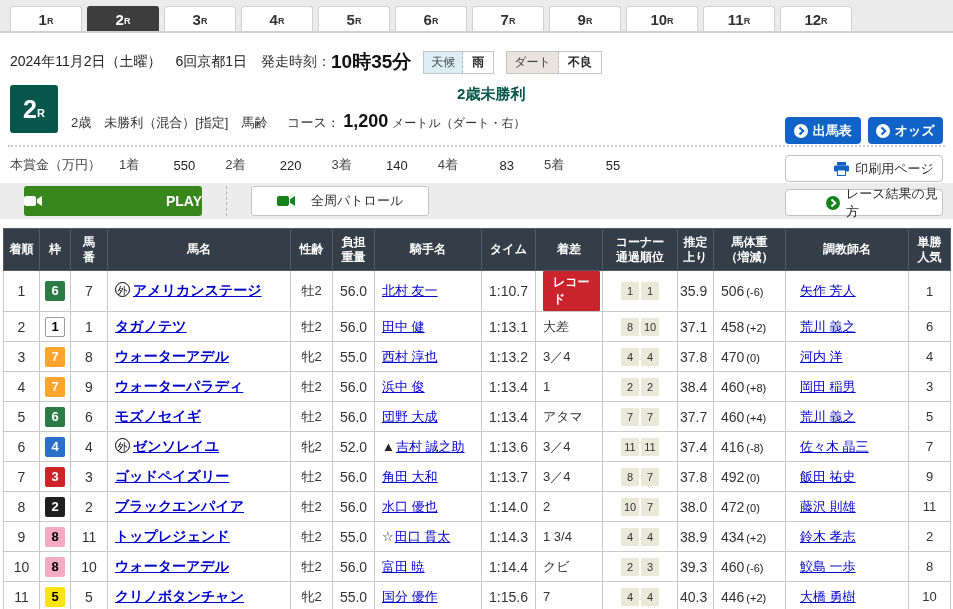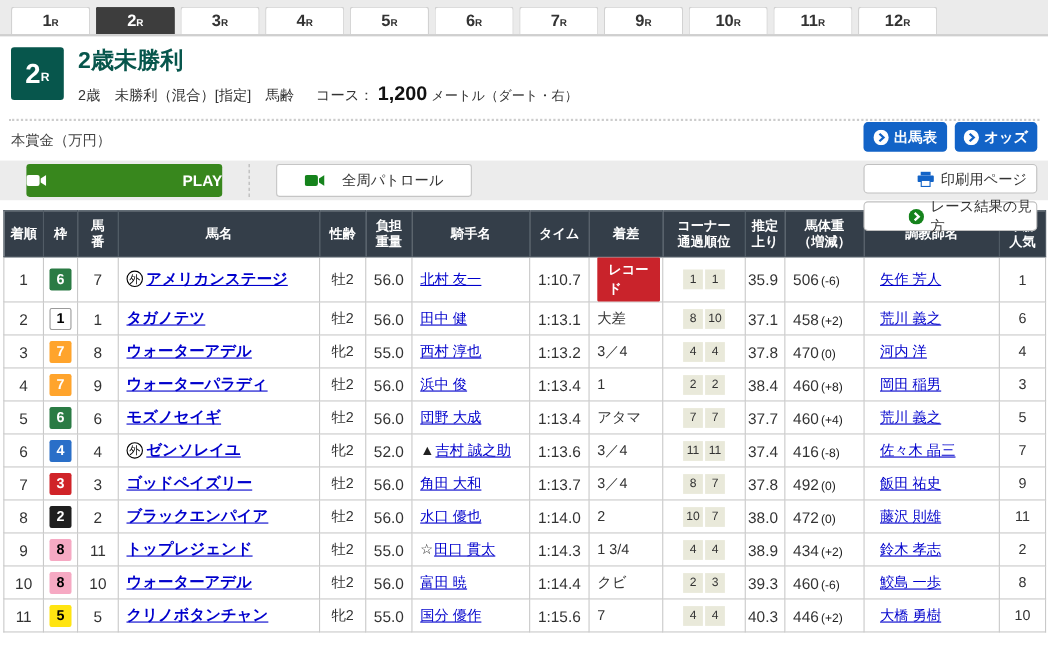--- a/index.html
+++ b/index.html
@@ -30,21 +30,21 @@
   .wbadge.weather .lbl { background:#dcedf6; }
   .wbadge.track .lbl { background:#e9e5de; }
   .wbadge .val { padding:0 9px; font-weight:bold; color:#222; }
 
   .race-block { display:flex; margin:10px 0 0 2px; }
   .race-num-badge { width:48px; height:48px; background:#07564c; border-radius:3px; color:#fff;
     display:flex; align-items:center; justify-content:center; flex:none; }
   .race-num-badge .rnum { font-size:25px; font-weight:bold; }
   .race-num-badge .rsuf { font-size:11px; font-weight:bold; margin-top:8px; }
   .race-text { margin-left:13px; }
-  .race-title { font-size:21px; font-weight:bold; color:#07564c; line-height:1.1; margin-top:1px; }
+  .race-title { font-size:15px; font-weight:bold; color:#07564c; line-height:1.1; margin-top:1px;text-align:right; }
   .race-cond { font-size:13px; color:#333; margin-top:8px; }
   .course-label { margin-left:16px; }
   .course-value { font-size:18px; font-weight:bold; color:#111; }
   .course-unit { font-size:12px; }
 
   .dotted-sep { border:none; border-top:2px dotted #ccc; margin:12px 0 0 0; }
 
   .prize-row { display:flex; align-items:center; margin:9px 0 0 2px; font-size:13px; }
   .prize-label { color:#444; margin-right:18px; }
   .prize-items { display:flex; align-items:center; }
@@ -157,20 +157,33 @@
       <span class="tsuf">R</span>
     </div>
     <div class="tab">
       <span class="tnum">12</span>
       <span class="tsuf">R</span>
     </div>
   </div>
 
 <div class="header-wrap">
 
+  <div class="date-row">
+    <span class="date-text">2024年11月2日（土曜）　6回京都1日</span>
+    <span class="start-label">発走時刻：</span>
+    <span class="start-time">10時35分</span>
+    <span class="wbadge weather">
+      <span class="lbl">天候</span>
+      <span class="val">雨</span>
+    </span>
+    <span class="wbadge track">
+      <span class="lbl">ダート</span>
+      <span class="val">不良</span>
+    </span>
+  </div>
 
   <div class="race-block">
     <div class="race-num-badge">
       <span class="rnum">2</span>
       <span class="rsuf">R</span>
     </div>
     <div class="race-text">
       <div class="race-title">2歳未勝利</div>
       <div class="race-cond">
         <span>2歳　未勝利（混合）[指定]　馬齢</span>
@@ -178,20 +191,32 @@
         <span class="course-value">1,200</span>
         <span class="course-unit">メートル（ダート・右）</span>
       </div>
     </div>
   </div>
 
   <hr class="dotted-sep">
 
   <div class="prize-row">
     <span class="prize-label">本賞金（万円）</span>
+    <span class="prize-items">
+        <span class="prize-place">1着</span>
+        <span class="prize-amount">550</span>
+        <span class="prize-place">2着</span>
+        <span class="prize-amount">220</span>
+        <span class="prize-place">3着</span>
+        <span class="prize-amount">140</span>
+        <span class="prize-place">4着</span>
+        <span class="prize-amount">83</span>
+        <span class="prize-place">5着</span>
+        <span class="prize-amount">55</span>
+      </span>
   </div>
 
   <div class="actions">
     <div class="btn-row">
       <div class="btn-blue">
         <span class="icn">
           <svg width="14" height="14" viewBox="0 0 14 14">
               <circle cx="7" cy="7" r="7" fill="#fff"></circle>
               <path d="M5.5 3.6 L9.2 7 L5.5 10.4" stroke="#1263c7" stroke-width="2.1" fill="none"></path>
             </svg>

